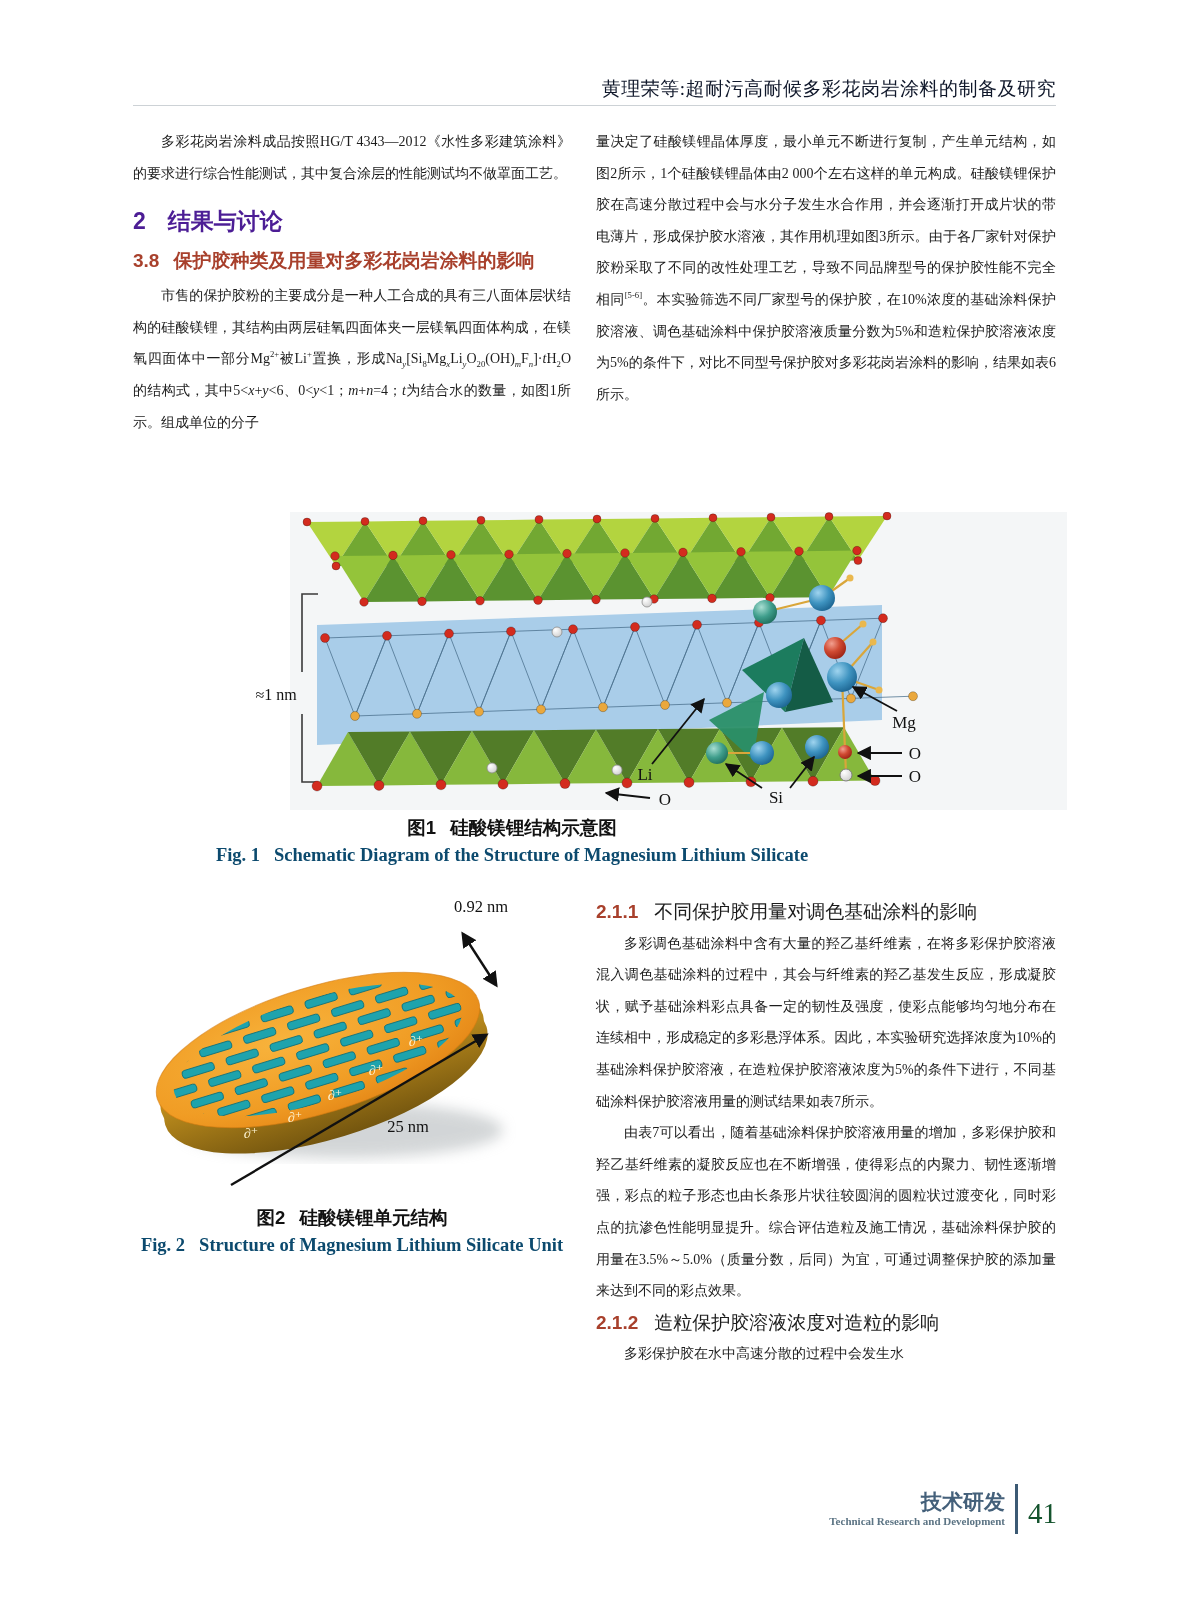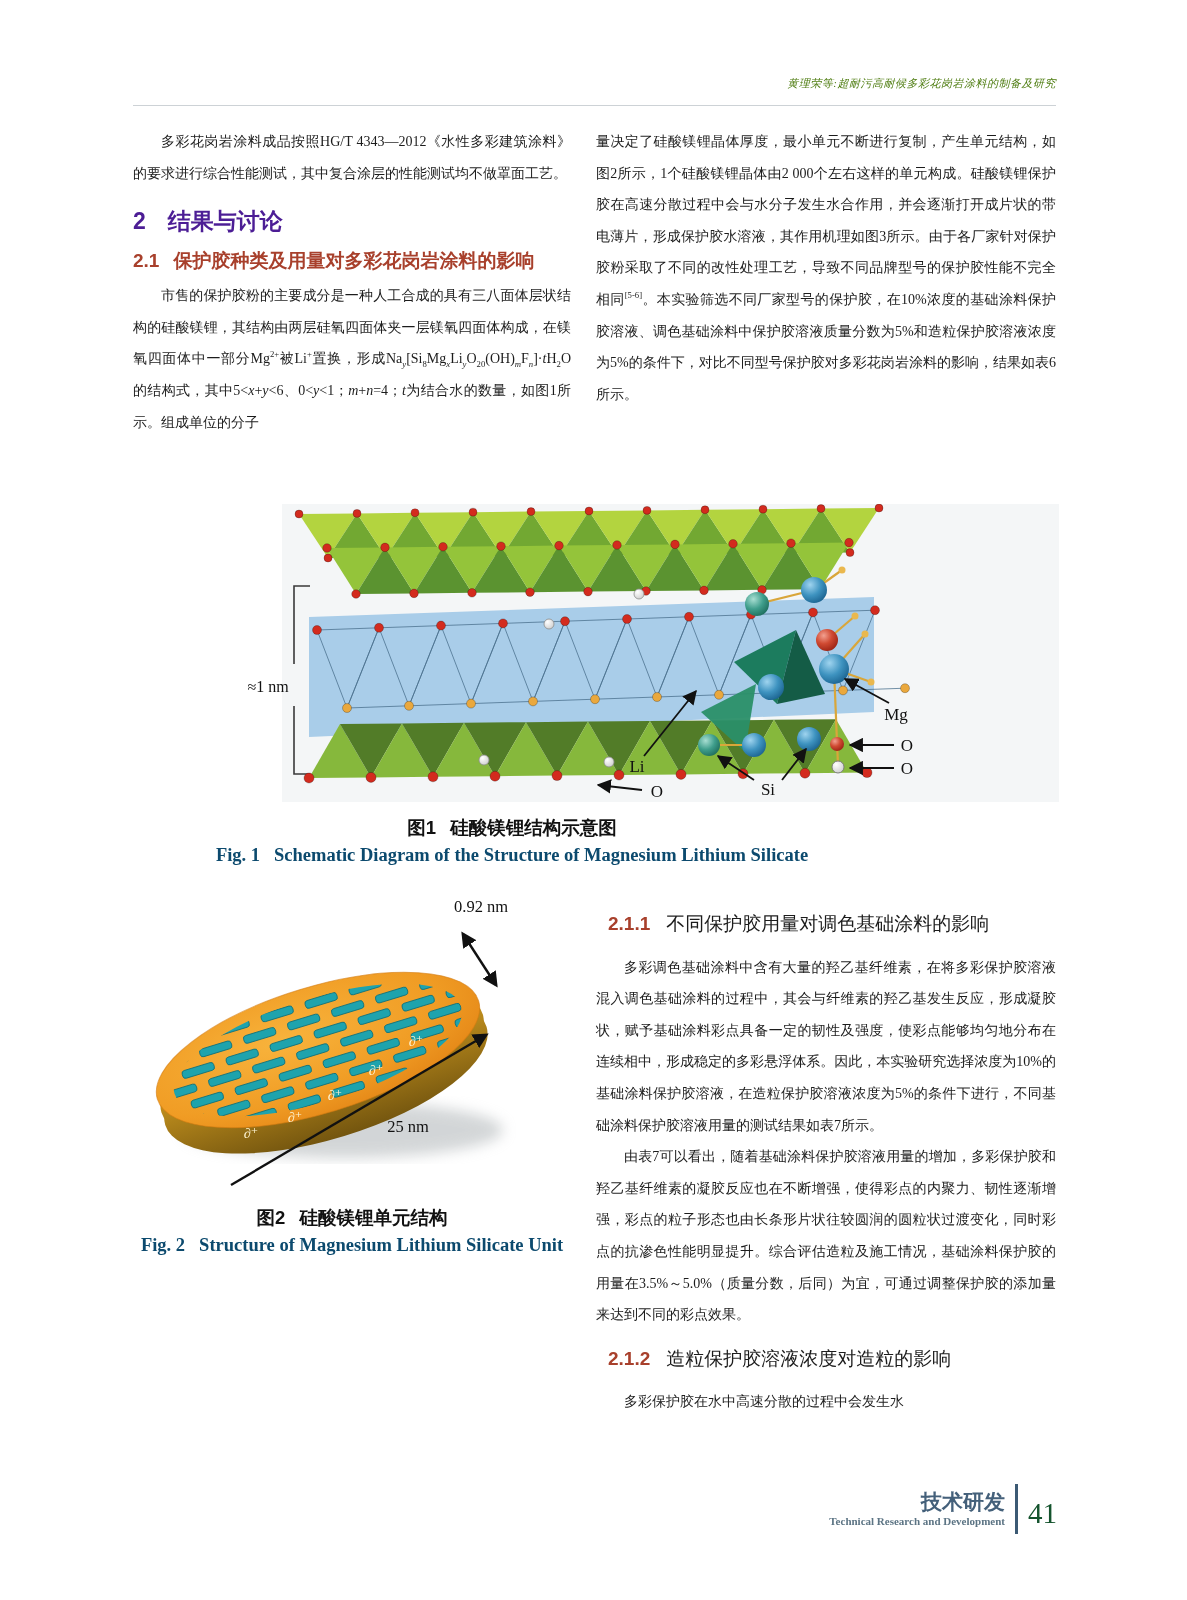--- a/index.html
+++ b/index.html
@@ -2,50 +2,50 @@
 <html><head>
 <meta charset="utf-8">
 <style>
   html,body{margin:0;padding:0;background:#e9e9e9;}
   .page{position:relative;width:1187px;height:1600px;background:#ffffff;margin:0 auto;
         font-family:"Liberation Serif","DejaVu Serif",serif;color:#1c1c1c;overflow:hidden;}
 
   
   .running-head{position:absolute;top:76px;left:133px;right:131px;text-align:right;
 ж                font-family:"Liberation Sans","DejaVu Sans",sans-serif;
-                font-size:11px;color:#4d7c0f;letter-spacing:.5px;font-style:italic;}
+                font-size:19px;color:#0f172a;letter-spacing:.5px;}
   .head-rule{position:absolute;top:105px;left:133px;right:131px;height:1px;background:#cdd2d6;}
 
   
   .col{position:absolute;}
   .left-top{left:133px;top:126px;width:438px;}
   .right-top{left:596px;top:126px;width:460px;}
   .left-bottom{left:133px;top:1293px;width:438px;}
   .right-bottom{left:596px;top:896px;width:460px;}
 
   .body{font-size:14px;line-height:31.6px;text-align:justify;margin:0;}
   .indent{text-indent:2em;}
 
   .sec1{font-family:"Liberation Sans","DejaVu Sans",sans-serif;font-weight:700;color:#4c1d95;
         font-size:23px;margin:15px 0 0 0;line-height:34px;}
   .sec1 .num{margin-right:22px;}
   .sec2{font-family:"Liberation Sans","DejaVu Sans",sans-serif;font-weight:700;color:#a8402c;
         font-size:19px;margin:9px 0 5px 0;line-height:28px;}
   .sec2 .num{margin-right:14px;}
-  .sec3{font-size:19px;line-height:31.6px;margin:12px;font-weight:400;}
+  .sec3{font-size:19px;line-height:31.6px;margin:0;font-weight:400;}
   .sec3 .num{color:#a8402c;font-family:"Liberation Sans","DejaVu Sans",sans-serif;
              font-weight:700;margin-right:16px;}
 
   .rt-sup{vertical-align:super;font-size:.62em;line-height:0;}
   .rt-sub{vertical-align:sub;font-size:.62em;line-height:0;}
   .rt-i{font-style:italic;}
   .rt-subi{vertical-align:sub;font-size:.62em;line-height:0;font-style:italic;}
 
   
-  .fig1{position:absolute;left:240px;top:500px;width:815px;height:298px;margin:4px;}
+  .fig1{position:absolute;left:240px;top:500px;width:815px;height:298px;margin:12px;}
   .fig2{position:absolute;left:128px;top:882px;width:452px;height:310px;margin:0;}
   svg{display:block;}
 
   .caption{text-align:center;}
   .cap1{position:absolute;left:0;top:814px;width:1024px;}
   .cap2{position:absolute;left:133px;top:1204px;width:438px;}
   .cap-cn{font-family:"Liberation Sans","DejaVu Sans",sans-serif;font-weight:700;
           font-size:18.5px;line-height:27px;color:#111;}
   .cap-en{font-family:"Liberation Serif","DejaVu Serif",serif;font-weight:700;
           font-size:18.5px;line-height:28px;color:#0c4a6e;}
@@ -70,21 +70,21 @@
 
   <div class="running-head">黄理荣等:超耐污高耐候多彩花岗岩涂料的制备及研究</div>
   <div class="head-rule"></div>
 
   <section class="col left-top">
     <p class="body indent">多彩花岗岩涂料成品按照HG/T 4343—2012《水性多彩建筑涂料》的要求进行综合性能测试，其中复合涂层的性能测试均不做罩面工艺。</p>
     <h2 class="sec1">
       <span class="num">2</span><span>结果与讨论</span>
     </h2>
     <h3 class="sec2">
-      <span class="num">2.1</span><span>保护胶种类及用量对多彩花岗岩涂料的影响</span>
+      <span class="num">3.8</span><span>保护胶种类及用量对多彩花岗岩涂料的影响</span>
     </h3>
     <p class="body indent"><span>市售的保护胶粉的主要成分是一种人工合成的具有三八面体层状结构的硅酸镁锂，其结构由两层硅氧四面体夹一层镁氧四面体构成，在镁氧四面体中一部分Mg</span><span class="rt-sup">2+</span><span>被Li</span><span class="rt-sup">+</span><span>置换，形成Na</span><span class="rt-subi">y</span><span>[Si</span><span class="rt-sub">8</span><span>Mg</span><span class="rt-subi">x</span><span>Li</span><span class="rt-subi">y</span><span>O</span><span class="rt-sub">20</span><span>(OH)</span><span class="rt-subi">m</span><span>F</span><span class="rt-subi">n</span><span>]·</span><span class="rt-i">t</span><span>H</span><span class="rt-sub">2</span><span>O的结构式，其中5&lt;</span><span class="rt-i">x</span><span>+</span><span class="rt-i">y</span><span>&lt;6、0&lt;</span><span class="rt-i">y</span><span>&lt;1；</span><span class="rt-i">m</span><span>+</span><span class="rt-i">n</span><span>=4；</span><span class="rt-i">t</span><span>为结合水的数量，如图1所示。组成单位的分子</span></p>
   </section>
 
   <section class="col right-top">
     <p class="body"><span>量决定了硅酸镁锂晶体厚度，最小单元不断进行复制，产生单元结构，如图2所示，1个硅酸镁锂晶体由2 000个左右这样的单元构成。硅酸镁锂保护胶在高速分散过程中会与水分子发生水合作用，并会逐渐打开成片状的带电薄片，形成保护胶水溶液，其作用机理如图3所示。由于各厂家针对保护胶粉采取了不同的改性处理工艺，导致不同品牌型号的保护胶性能不完全相同</span><span class="rt-sup">[5-6]</span><span>。本实验筛选不同厂家型号的保护胶，在10%浓度的基础涂料保护胶溶液、调色基础涂料中保护胶溶液质量分数为5%和造粒保护胶溶液浓度为5%的条件下，对比不同型号保护胶对多彩花岗岩涂料的影响，结果如表6所示。</span></p>
   </section>
 
   <figure class="fig1">
     <svg width="815" height="298" viewBox="0 0 815 298">

